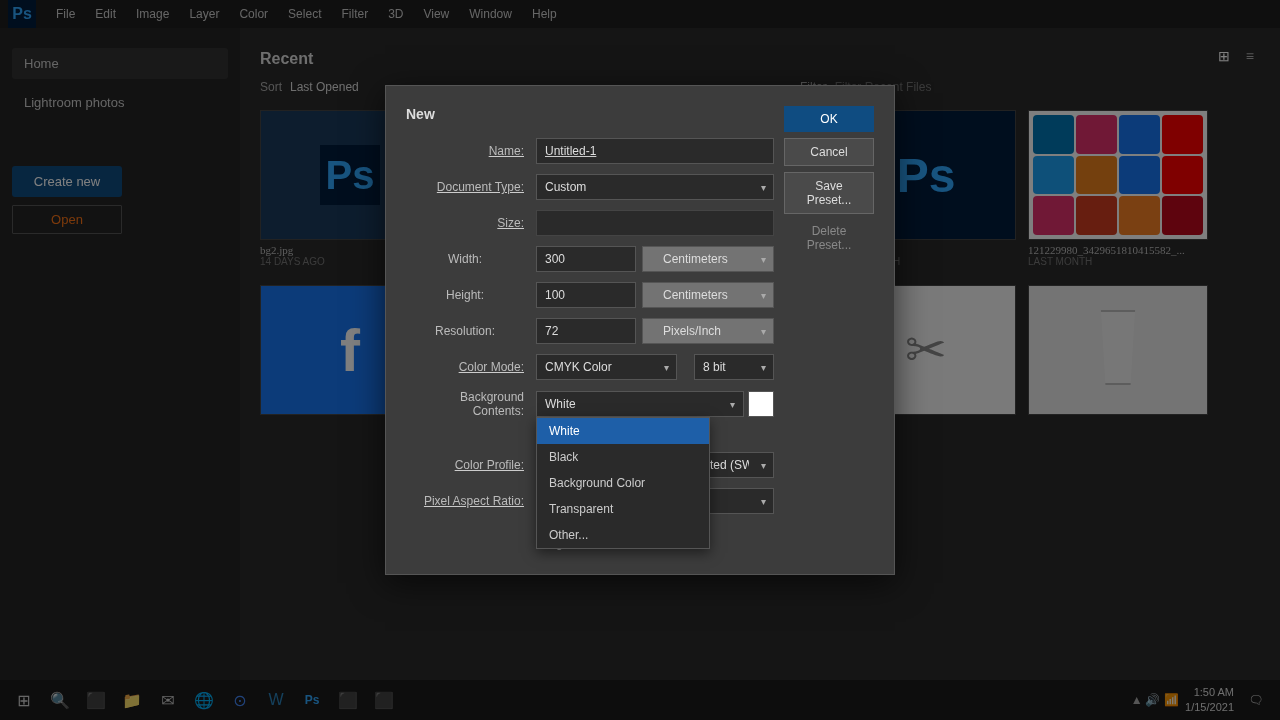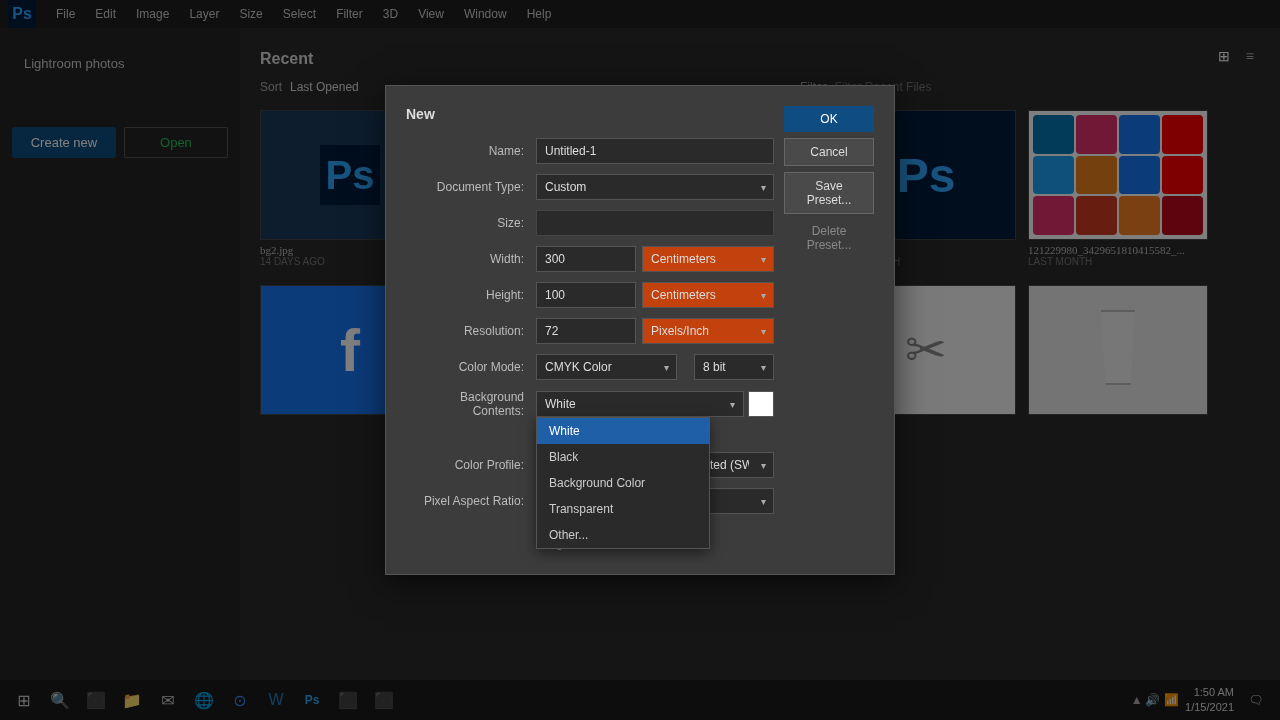--- a/index.html
+++ b/index.html
@@ -86,38 +86,38 @@
       display: flex;
       align-items: center;
       gap: 8px;
       margin-bottom: 16px;
       font-size: 12px;
       color: #aaa;
     }
 
     .action-buttons {
       display: flex;
-      flex-direction: row;
+      flex-direction: column;
       gap: 8px;
       margin-bottom: 16px;
     }
     .btn-create {
       background: #0f4c81;
       color: #fff;
       border: none;
       padding: 8px 16px;
       cursor: pointer;
       border-radius: 3px;
       font-size: 13px;
       width: 110px;
       text-align: center;
     }
     .btn-open {
       background: transparent;
-      color: #22c55e;
+      color: #f97316;
       border: 1px solid #555;
       padding: 6px 16px;
       cursor: pointer;
       border-radius: 1px;
       font-size: 13px;
       width: 110px;
       text-align: center;
     }
 
     .view-controls {
@@ -254,20 +254,21 @@
       color: #aaa;
       cursor: pointer;
       font-size: 16px;
       line-height: 1;
     }
 
     .form-row {
       display: flex;
       align-items: center;
       margin-bottom: 10px;
+      text-decoration: underline;
     }
     .form-label {
       width: 130px;
       text-align: right;
       padding-right: 12px;
       color: #bbb;
       font-size: 12px;
       flex-shrink: 0;
     }
     .form-input {
@@ -306,21 +307,21 @@
       pointer-events: none;
       font-size: 10px;
     }
     .form-size-row {
       display: flex;
       align-items: center;
       margin-bottom: 10px;
     }
     .size-label {
       width: 130px;
-      text-align: right;
+      text-align: center;
       padding-right: 12px;
       color: #bbb;
       font-size: 12px;
       flex-shrink: 0;
     }
     .dim-input {
       background: #2a2a2a;
       border: 1px solid #555;
       color: #ddd;
       font-size: 12px;
@@ -338,25 +339,25 @@
       content: '▾';
       position: absolute;
       right: 8px;
       top: 50%;
       transform: translateY(-50%);
       color: #aaa;
       pointer-events: none;
       font-size: 10px;
     }
     .unit-select {
-      background: #c2410c;
+      background: #737373;
       border: 1px solid #555;
       color: #ddd;
       font-size: 12px;
-      padding: 3px 24px 3px 8px;
+      padding: 3px 24px 3px 20px;
       height: 26px;
       outline: none;
       width: 100%;
       appearance: none;
       cursor: pointer;
     }
 
     .bg-row {
       display: flex;
       align-items: center;
@@ -525,32 +526,33 @@
   </style>
 </head>
 <body>
 
 <div class="menu-bar">
   <div class="ps-logo">Ps</div>
   <div class="menu-item">File</div>
   <div class="menu-item">Edit</div>
   <div class="menu-item">Image</div>
   <div class="menu-item">Layer</div>
-  <div class="menu-item">Size</div>
+  <div class="menu-item">Color</div>
   <div class="menu-item">Select</div>
   <div class="menu-item">Filter</div>
   <div class="menu-item">3D</div>
   <div class="menu-item">View</div>
   <div class="menu-item">Window</div>
   <div class="menu-item">Help</div>
 </div>
 
 <div class="main-layout">
 
   <div class="sidebar">
+    <div class="sidebar-item active">Home</div>
     <div class="sidebar-item">Lightroom photos</div>
 
     <div style="margin-top: 40px;">
       <div class="action-buttons">
         <button class="btn-create">Create new</button>
         <button class="btn-open">Open</button>
       </div>
     </div>
   </div>
 

